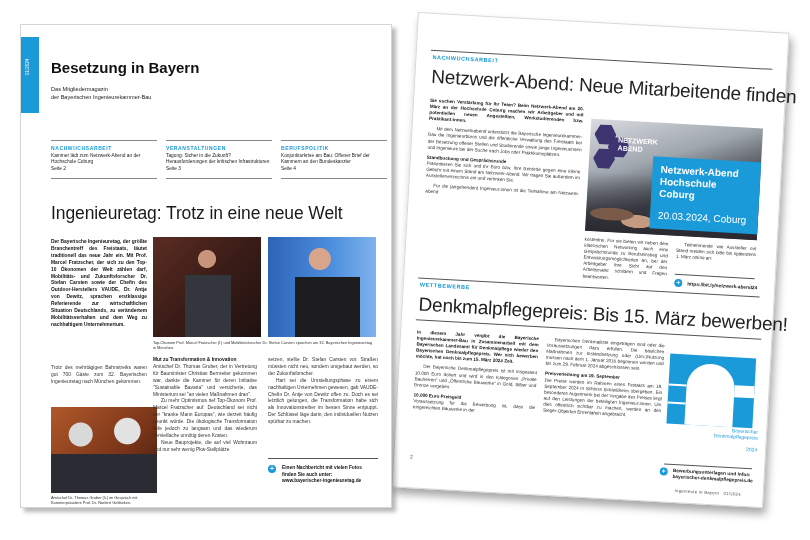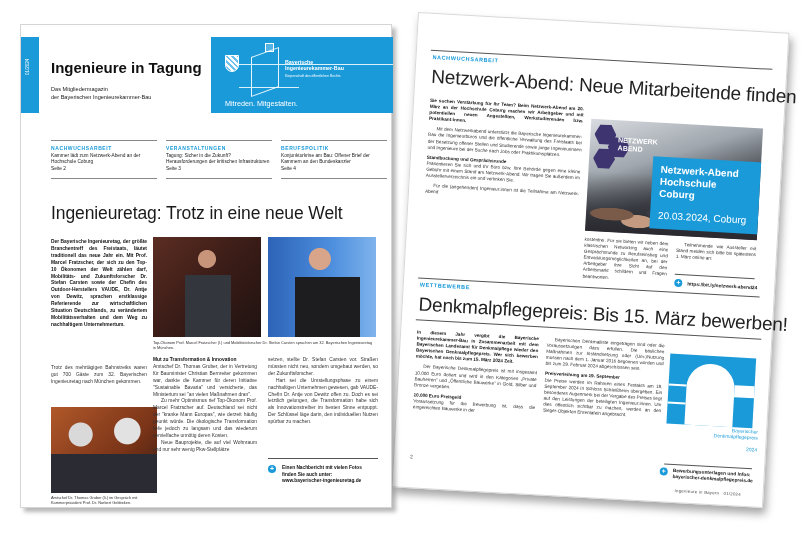--- a/index.html
+++ b/index.html
@@ -178,39 +178,26 @@
   </div>
 
   <div class="footer-p2" style="left:16px;top:440px;font-size:5px;">2</div>
   <div class="footer-p2" style="left:282px;top:460px;white-space:pre;">Ingenieure in Bayern   01/2024</div>
 </div>
 
 <div class="page1">
   <div class="date-strip">
     <span>01/2024</span>
   </div>
-  <div class="mag-title">Ingenieure in Tagung</div>
+  <div class="mag-title">Besetzung in Bayern</div>
   <div class="mag-sub">
     <div>Das Mitgliedermagazin</div>
     <div>der Bayerischen Ingenieurekammer-Bau</div>
   </div>
 
-  <div class="brand-box">
-    <div class="crest"></div>
-    <div class="cube-line"></div>
-    <div class="cube-line2"></div>
-    <div class="cube"></div>
-    <div class="cube-top"></div>
-    <div class="org1">
-      <div>Bayerische</div>
-      <div>Ingenieurekammer-Bau</div>
-    </div>
-    <div class="org2">Körperschaft des öffentlichen Rechts</div>
-    <div class="slogan">Mitreden. Mitgestalten.</div>
-  </div>
 
   <div class="teaser" style="left:30px;">
     <div class="kicker">Nachwuchsarbeit</div>
     <div class="txt">Kammer lädt zum Netzwerk-Abend an der Hochschule Coburg</div>
     <div class="txt">Seite 2</div>
   </div>
   <div class="teaser" style="left:145px;">
     <div class="kicker">Veranstaltungen</div>
     <div class="txt">Tagung: Sicher in die Zukunft? Herausforderungen der kritischen Infrastrukturen</div>
     <div class="txt">Seite 3</div>

